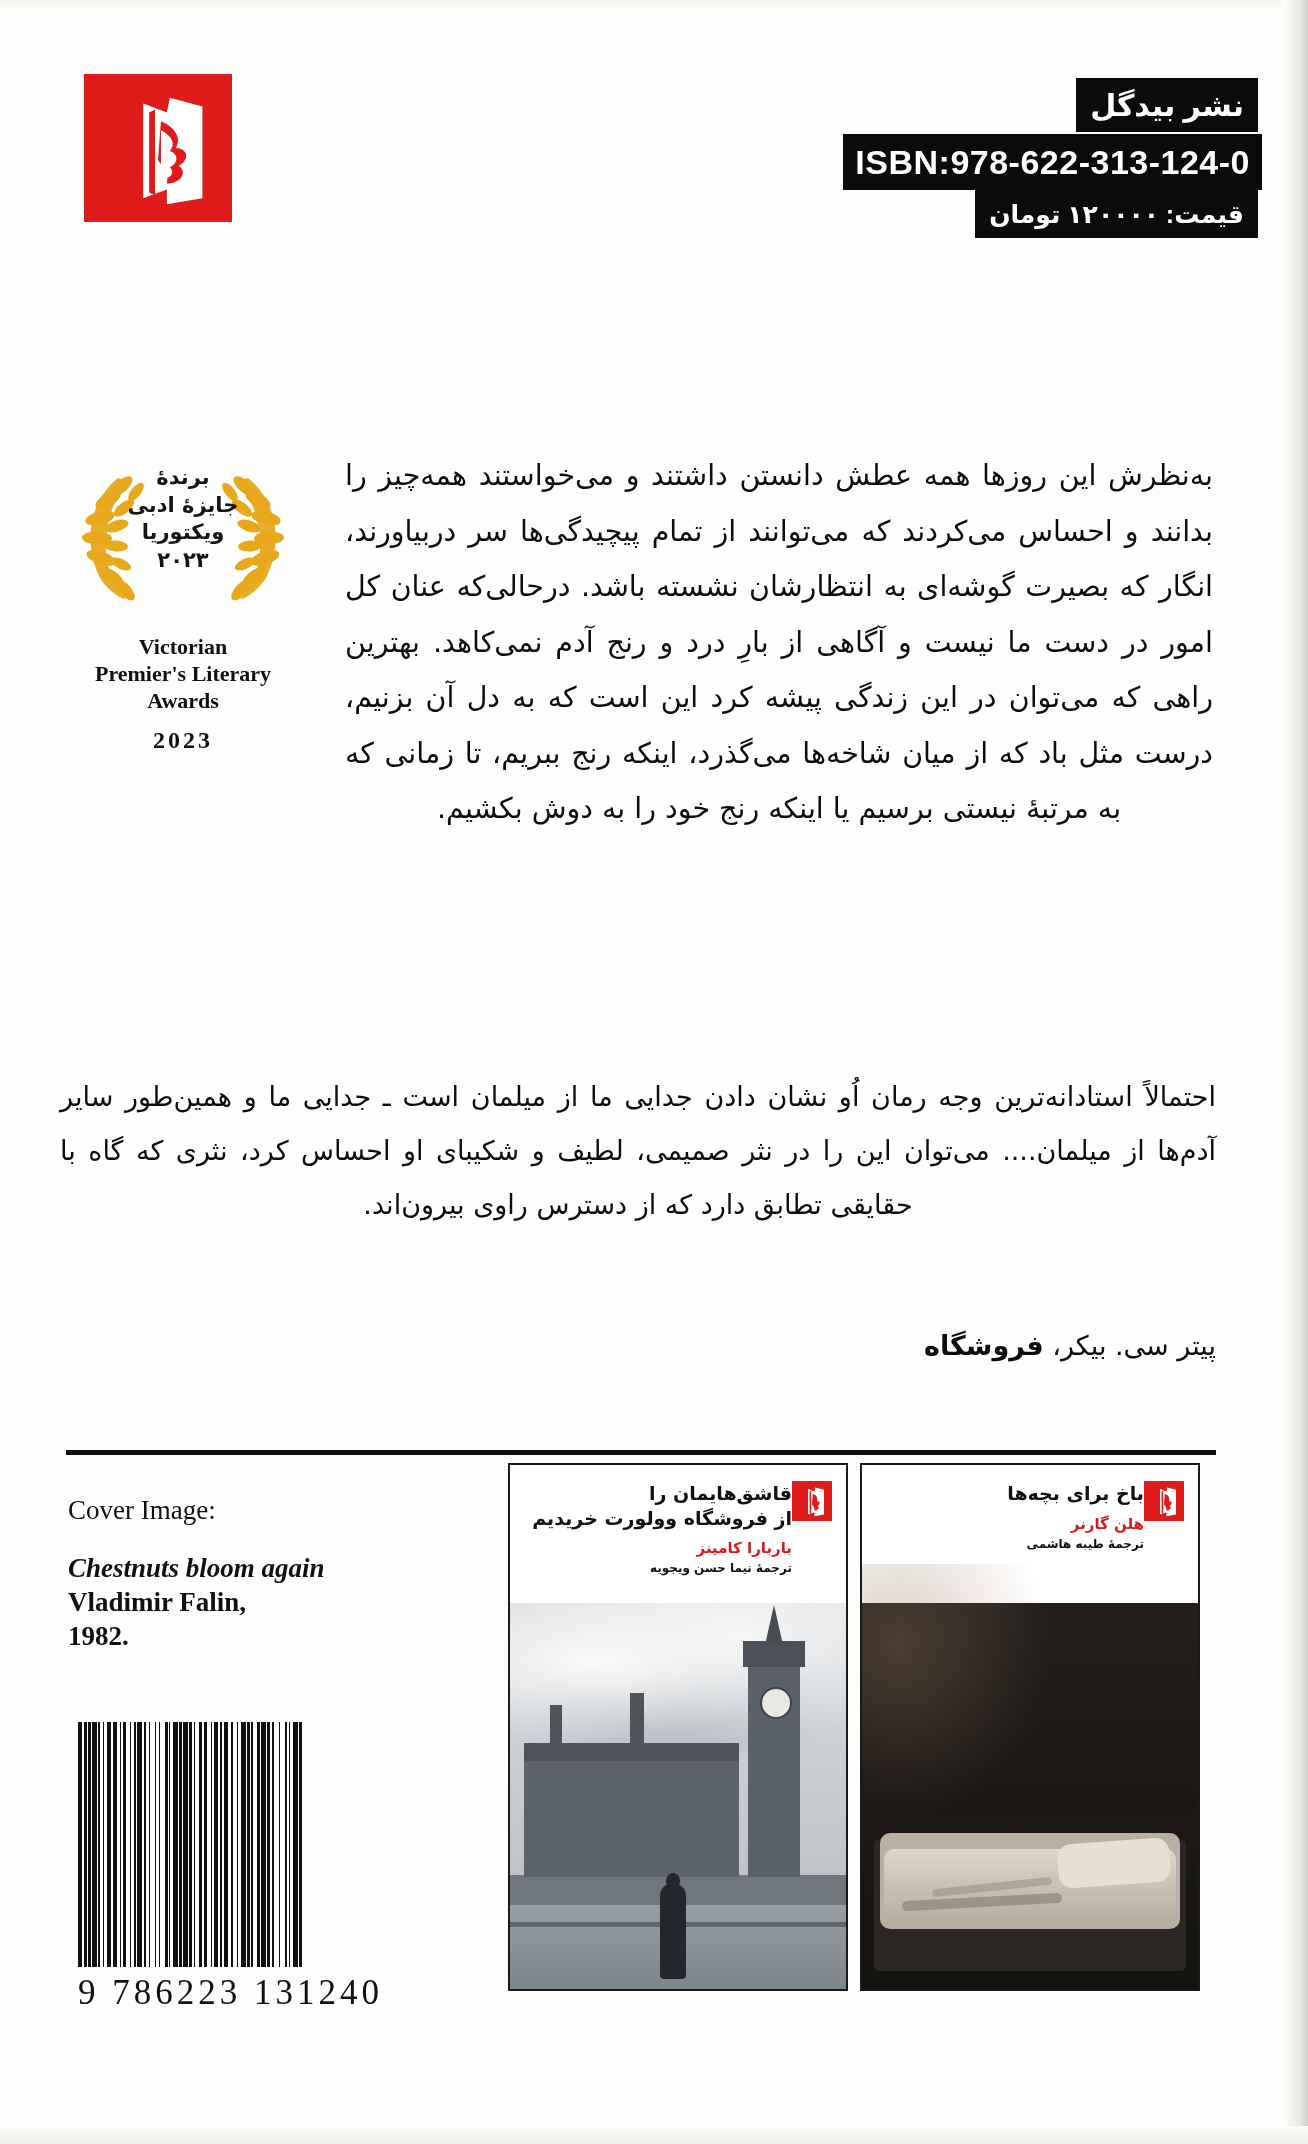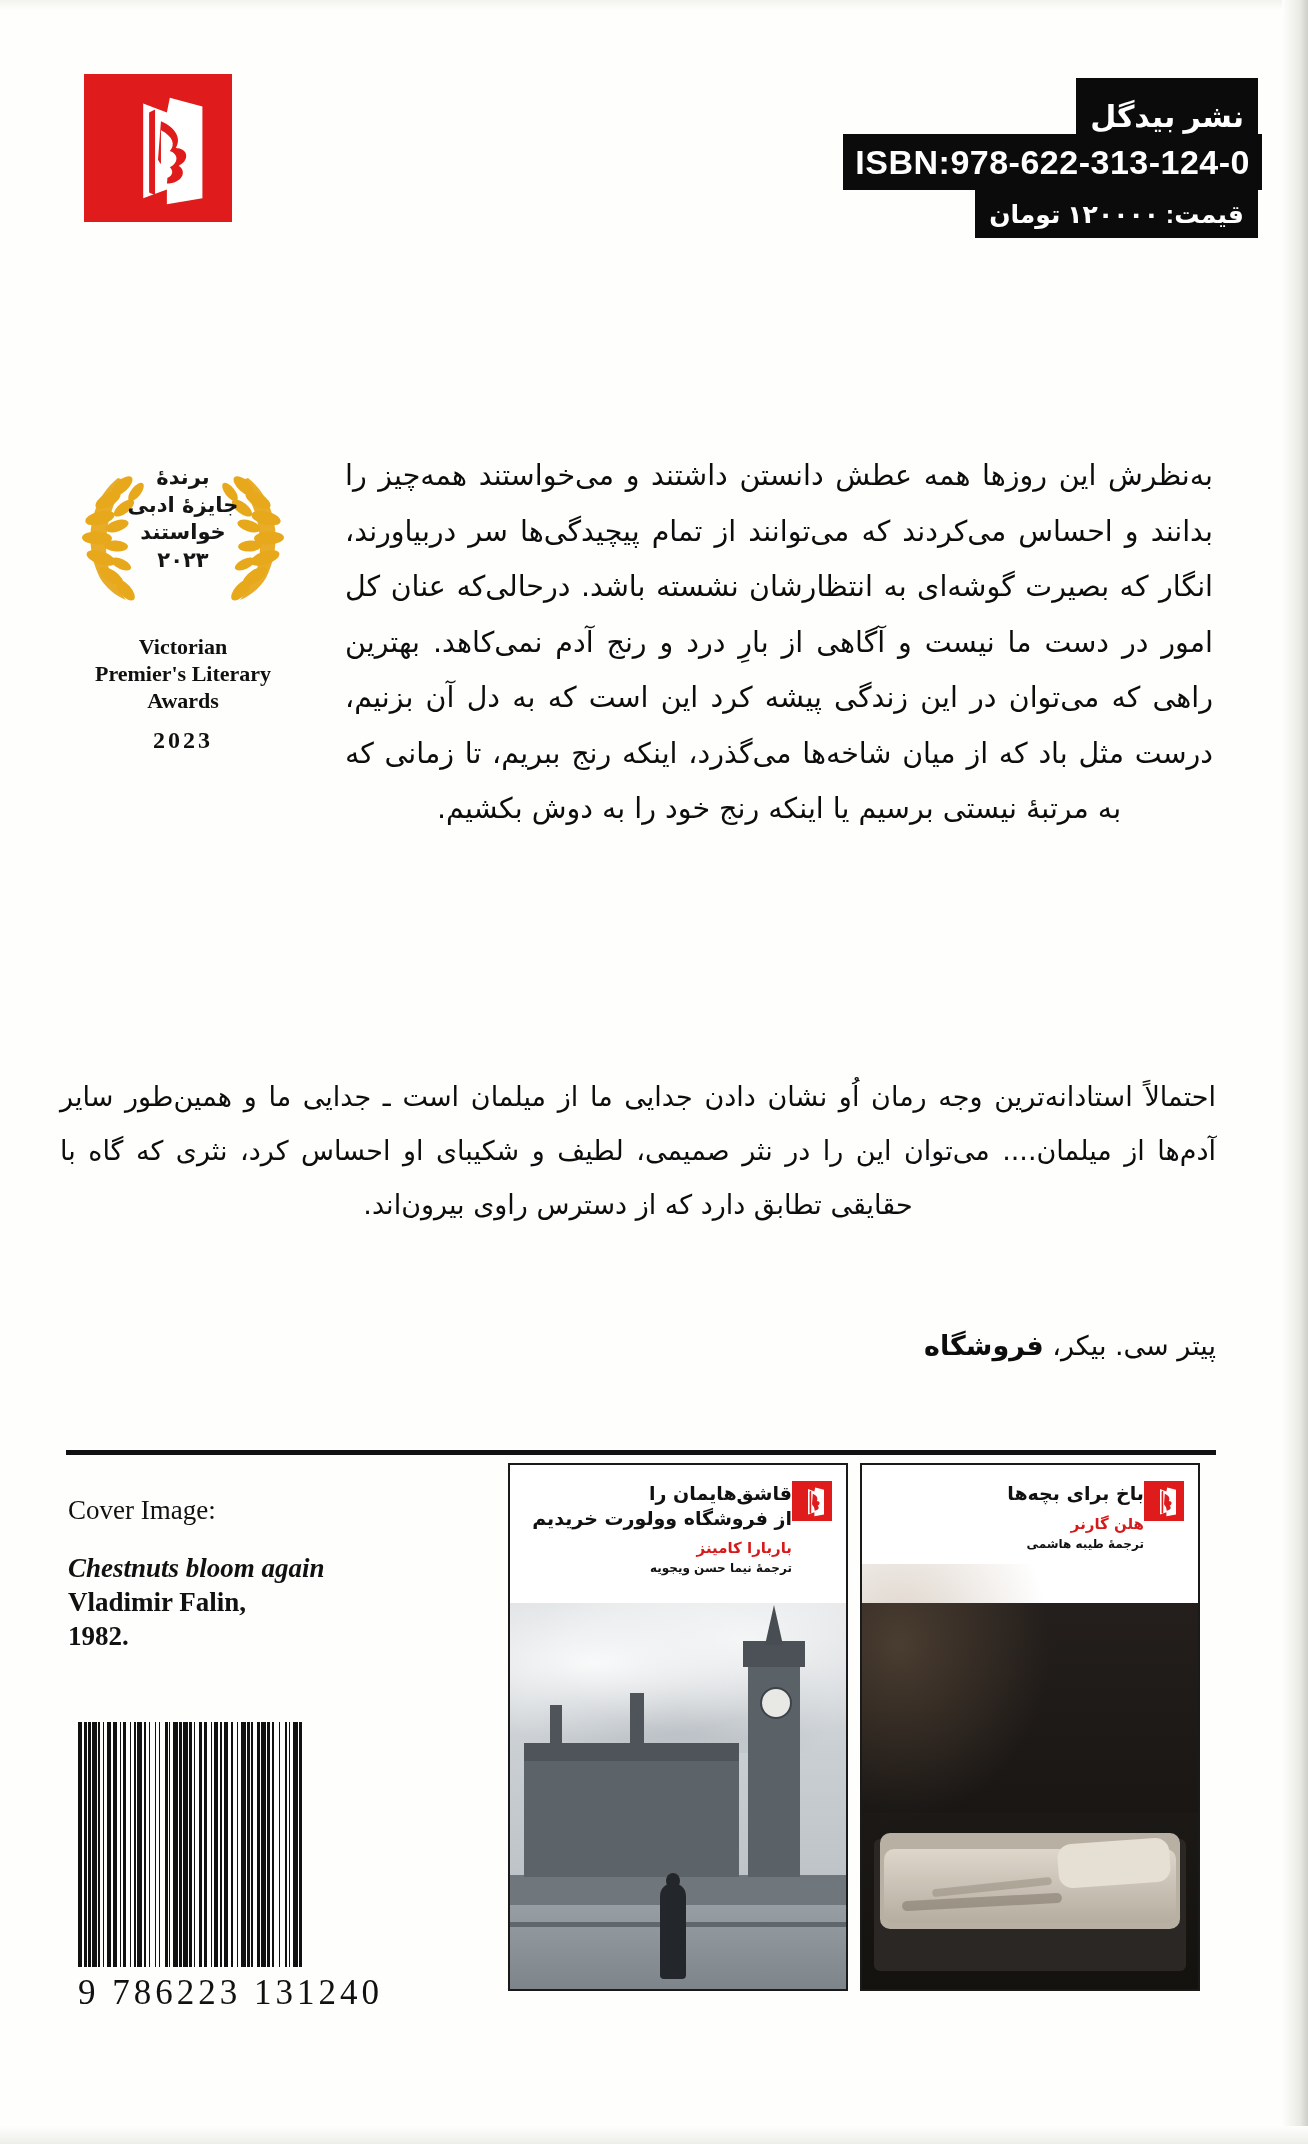--- a/index.html
+++ b/index.html
@@ -27,21 +27,21 @@
   
   .hdr-block{
     position:absolute;
     background:#0b0b0b;color:#ffffff;
     font-family:"Liberation Sans","DejaVu Sans",sans-serif;
     display:flex;align-items:center;justify-content:center;
     letter-spacing:.5px;
     white-space:nowrap;
   }
   .pub-name{
-    right:50px;top:78px;height:54px;padding:11px 14px;
+    right:50px;top:78px;height:54px;padding:0 14px;
     font-size:30px;font-weight:700;direction:rtl;
   }
   .isbn-line{
     right:46px;top:134px;height:56px;padding:0 12px;
     font-size:34px;font-weight:700;
   }
   .price-line{
     right:50px;top:190px;height:48px;padding:0 14px;
     font-size:25px;font-weight:700;direction:rtl;
   }
@@ -237,21 +237,21 @@
           <ellipse cx="76" cy="32" rx="11" ry="5" transform="rotate(-52 76 32)"></ellipse>
           <ellipse cx="64" cy="48" rx="12" ry="5.5" transform="rotate(-38 64 48)"></ellipse>
           <ellipse cx="57" cy="66" rx="12" ry="5.5" transform="rotate(-18 57 66)"></ellipse>
           <ellipse cx="56" cy="86" rx="12" ry="5.5" transform="rotate(4 56 86)"></ellipse>
           <ellipse cx="61" cy="104" rx="11" ry="5" transform="rotate(26 61 104)"></ellipse>
         </g>
       </svg>
       <div class="award-fa">
         <div>برندهٔ</div>
         <div>جایزهٔ ادبی</div>
-        <div>خواستند</div>
+        <div>ویکتوریا</div>
         <div>۲۰۲۳</div>
       </div>
     </div>
     <div class="award-en">
       <div>Victorian</div>
       <div>Premier's Literary</div>
       <div>Awards</div>
     </div>
     <div class="award-year">2023</div>
   </div>

